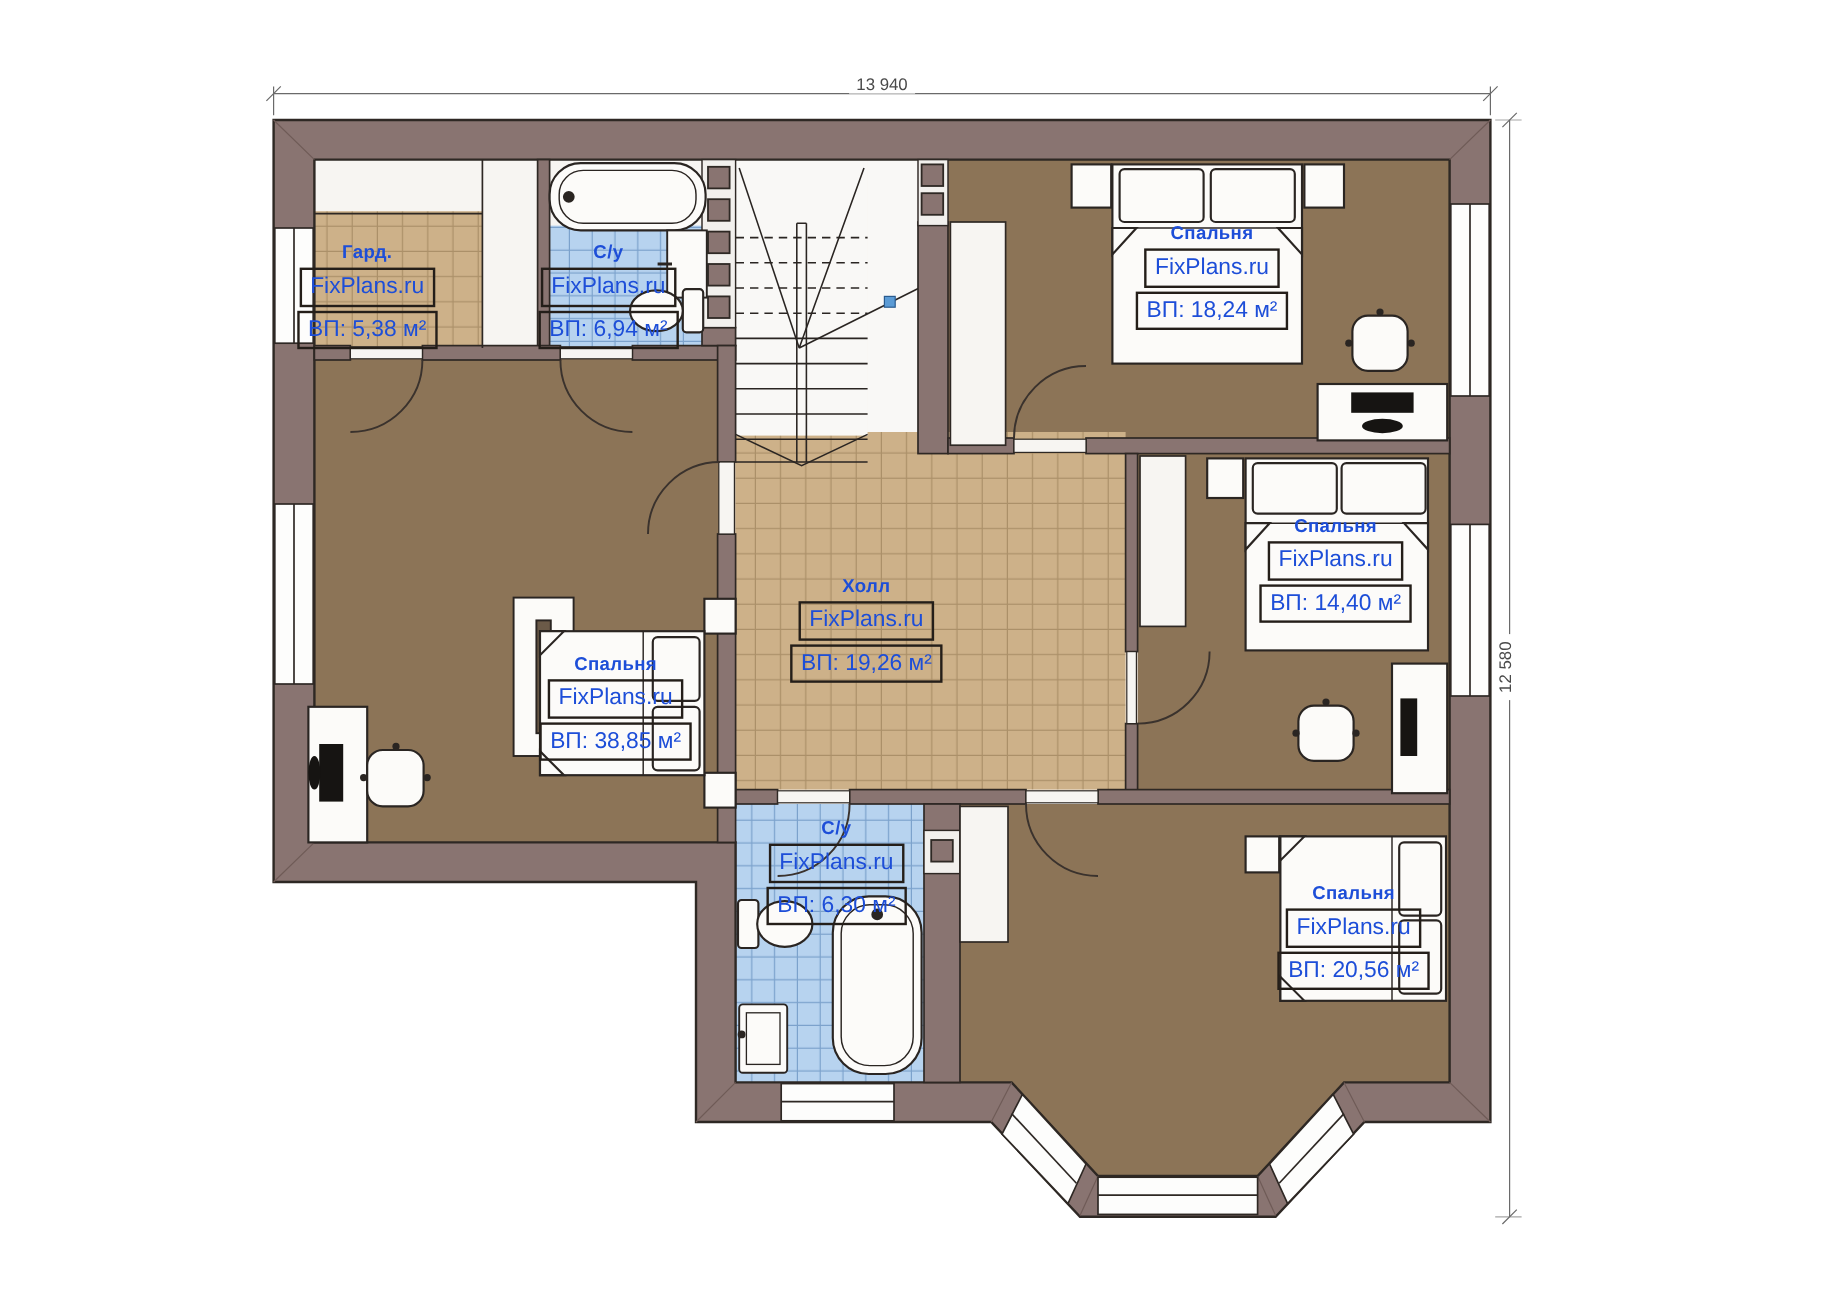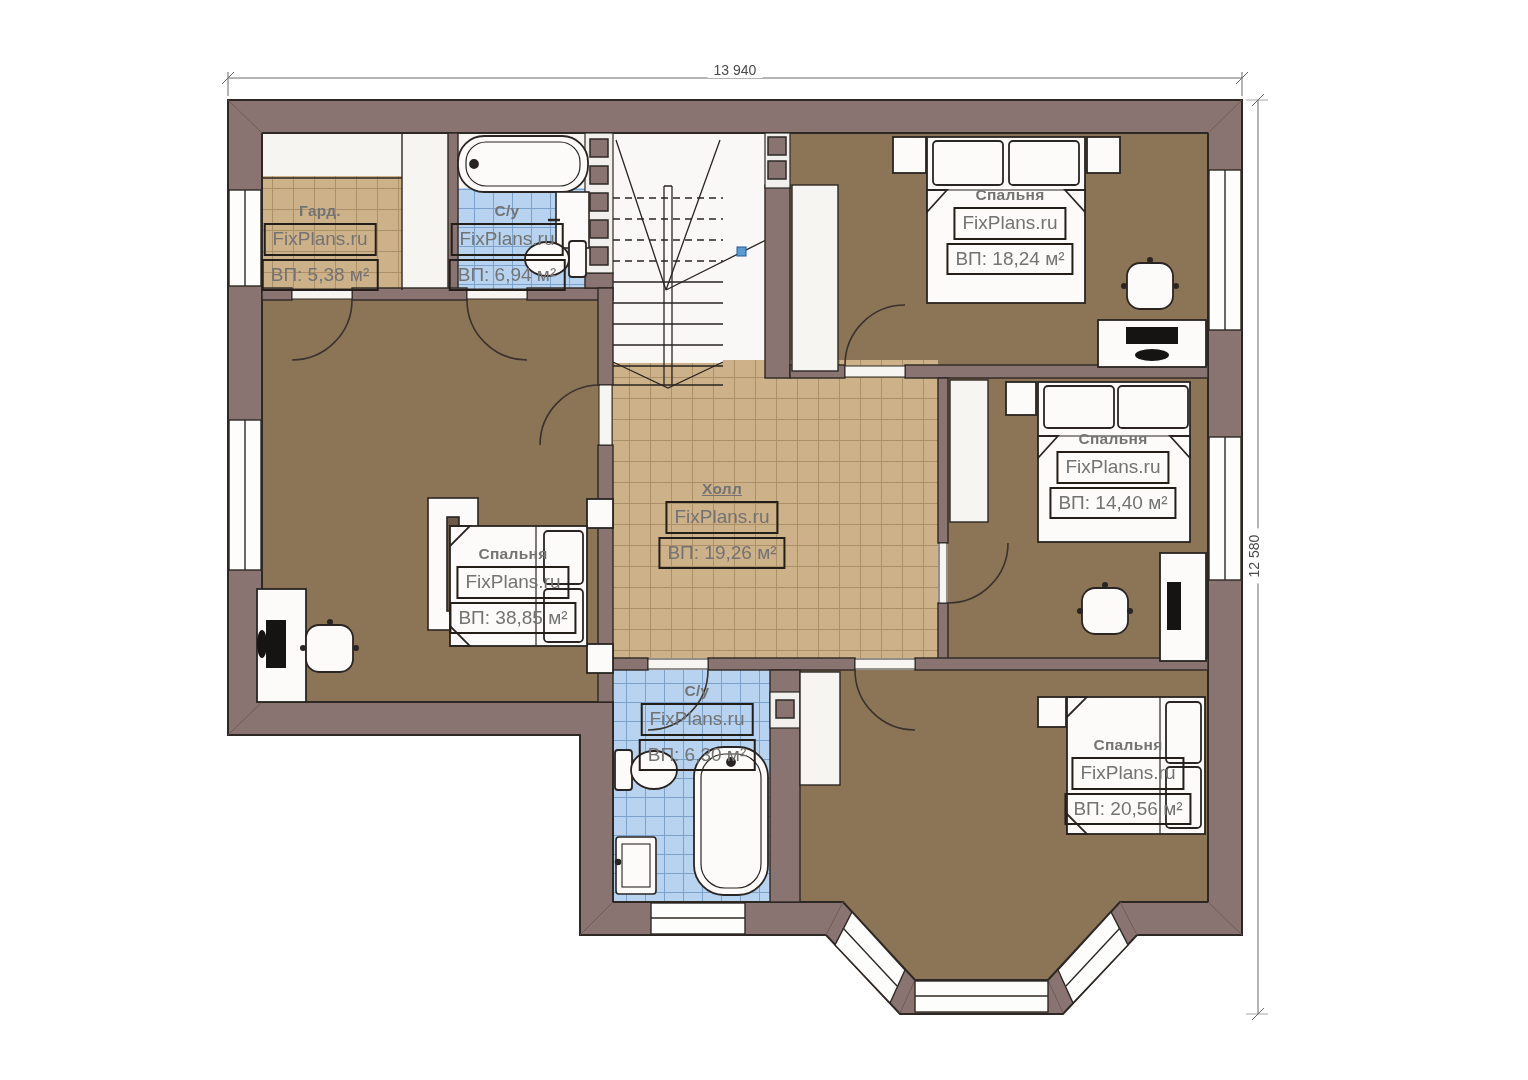--- a/index.html
+++ b/index.html
@@ -1,19 +1,19 @@
 <!DOCTYPE html>
 <html><head>
 <meta charset="utf-8">
 <style>
   html,body{margin:0;padding:0;background:#ffffff;}
   #canvas{position:relative;width:1528px;height:1080px;background:#ffffff;overflow:hidden;
           font-family:"Liberation Sans",sans-serif;}
   #plan-svg{position:absolute;left:0;top:0;}
-  .room-label{position:absolute;transform:translateX(-50%);text-align:center;color:#737373;z-index:5;}
+  .room-label{position:absolute;transform:translateX(-50%);text-align:center;color:#1d4ed8;z-index:5;}
   .room-name{font-weight:700;font-size:15.5px;letter-spacing:.3px;white-space:nowrap;}
   .label-row{margin-top:3px;}
   .label-box{display:inline-block;border:2px solid #241e19;padding:0 7px;font-size:19px;
              line-height:1.5;background:transparent;white-space:nowrap;}
   .dim-label{position:absolute;font-size:14px;color:#4a4a4a;background:#ffffff;padding:0 6px;z-index:4;}
   #dim-top{left:735px;top:62px;transform:translateX(-50%);}
   #dim-right{left:1246px;top:556px;writing-mode:vertical-rl;transform:translateY(-50%) rotate(180deg);padding:6px 0;}
 </style>
 </head>
 <body>
@@ -278,21 +278,21 @@
     <path d="M228,72 V96 M1242,72 V96"></path>
     <line x1="1258" y1="100" x2="1258" y2="1014"></line>
     <path d="M1252,106 L1264,94 M1252,1020 L1264,1008"></path>
     <path d="M1246,100 H1268 M1246,1014 H1268" opacity="0.6"></path>
   </g>
 </svg>
 
 <div class="dim-label" id="dim-top">13 940</div>
 <div class="dim-label" id="dim-right">12 580</div>
 
-<div class="room-label" style="left:320px;top:202px;">
+<div class="room-label" style="left:306px;top:202px;">
   <div class="room-name">Гард.</div>
   <div class="label-row"><span class="label-box">FixPlans.ru</span></div>
   <div class="label-row"><span class="label-box">ВП: 5,38 м²</span></div>
 </div>
 
 <div class="room-label" style="left:507px;top:202px;">
   <div class="room-name">С/у</div>
   <div class="label-row"><span class="label-box">FixPlans.ru</span></div>
   <div class="label-row"><span class="label-box">ВП: 6,94 м²</span></div>
 </div>
@@ -302,21 +302,21 @@
   <div class="label-row"><span class="label-box">FixPlans.ru</span></div>
   <div class="label-row"><span class="label-box">ВП: 18,24 м²</span></div>
 </div>
 
 <div class="room-label" style="left:1113px;top:430px;">
   <div class="room-name">Спальня</div>
   <div class="label-row"><span class="label-box">FixPlans.ru</span></div>
   <div class="label-row"><span class="label-box">ВП: 14,40 м²</span></div>
 </div>
 
-<div class="room-label" style="left:722px;top:480px;text-decoration:underline;">
+<div class="room-label" style="left:722px;top:480px;">
   <div class="room-name">Холл</div>
   <div class="label-row"><span class="label-box">FixPlans.ru</span></div>
   <div class="label-row"><span class="label-box">ВП: 19,26 м²</span></div>
 </div>
 
 <div class="room-label" style="left:513px;top:545px;">
   <div class="room-name">Спальня</div>
   <div class="label-row"><span class="label-box">FixPlans.ru</span></div>
   <div class="label-row"><span class="label-box">ВП: 38,85 м²</span></div>
 </div>

